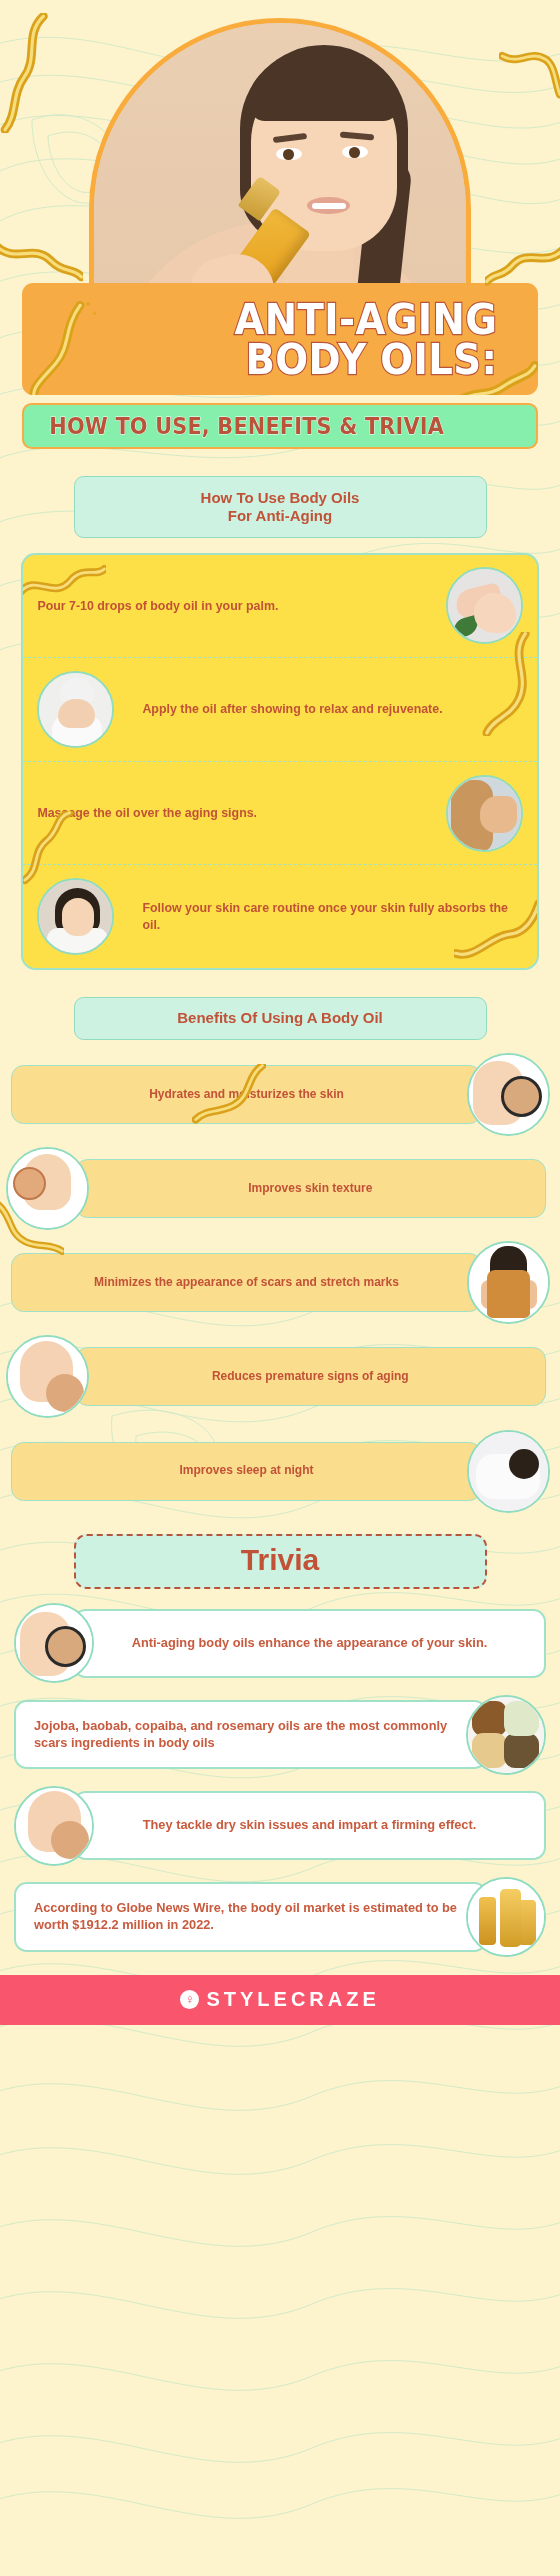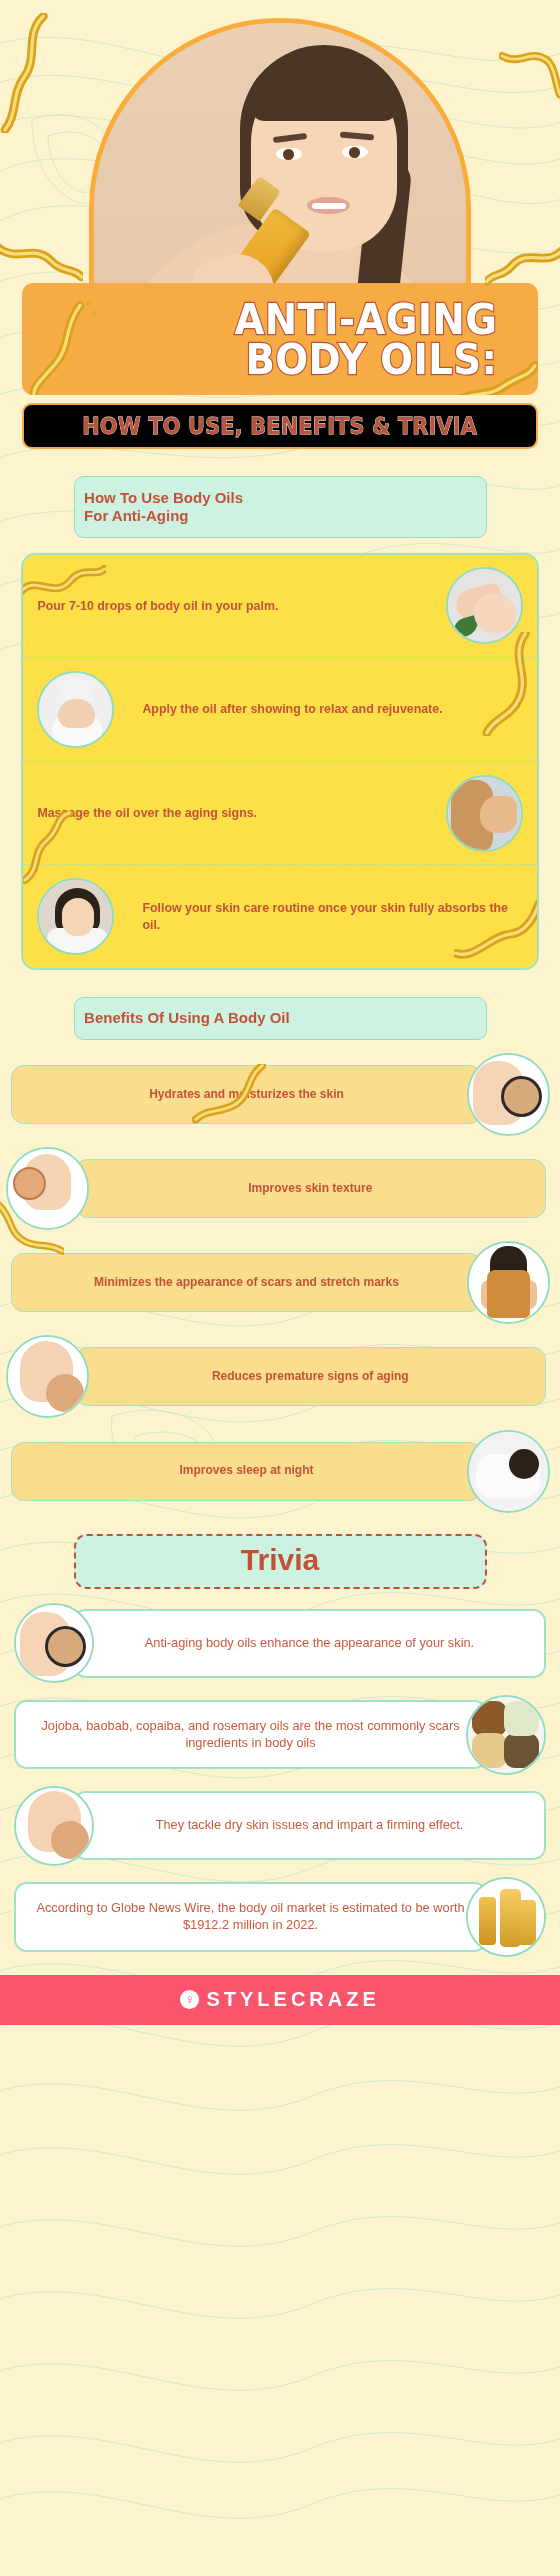--- a/index.html
+++ b/index.html
@@ -126,25 +126,25 @@
     color: #ffffff;
     -webkit-text-stroke: 2.4px #b9543a;
     paint-order: stroke fill;
     text-transform: uppercase;
     transform: scaleX(.92);
   }
   .title-main h1 .l2 { display: block; }
 
   .title-sub {
     margin-top: 7.2px;
-    background: #000000;
+    background: #86efac;
     border: 2.4px solid #f7ab45;
     border-radius: 9.6px;
     padding: 8.8px 8px 8px;
-    text-align: center;
+    text-align: left;
   }
   .title-sub h2 {
     font-family: "DejaVu Sans", sans-serif;
     font-weight: 800;
     font-size: 22.4px;
     letter-spacing: 0.2px;
     color: #b9543a;
     text-transform: uppercase;
     -webkit-text-stroke: 0.8px #ffffff;
     paint-order: stroke fill;
@@ -152,20 +152,21 @@
   }
 
   
   .sec-head {
     margin: 27px auto 0;
     width: 413px;
     background: #cdf2e2;
     border: 1.6px solid #8fdcc0;
     border-radius: 9.6px;
     padding: 11.2px 9.6px;
+    text-align: center;
   }
   .sec-head h3 {
     font-size: 15px;
     font-weight: 700;
     line-height: 1.25;
     color: #c25237;
   }
 
   
   .steps-card {
@@ -333,23 +334,23 @@
   .trivia-card {
     flex: 1;
     background: #ffffff;
     border: 2.4px solid #9fe2c8;
     border-radius: 12.8px;
     padding: 16px 17.6px;
     min-height: 69px;
     display: flex;
     align-items: center;
     justify-content: center;
-    text-align: center;
+    text-align: left;
     font-size: 12.8px;
-    font-weight: 400;
+    font-weight: 700;
     line-height: 1.3;
     color: #c85a3d;
   }
   .trivia-img {
     flex: 0 0 auto;
     width: 80px; height: 80px;
     border-radius: 50%;
     border: 2.4px solid #8fdcc0;
     overflow: hidden;
     position: relative;

